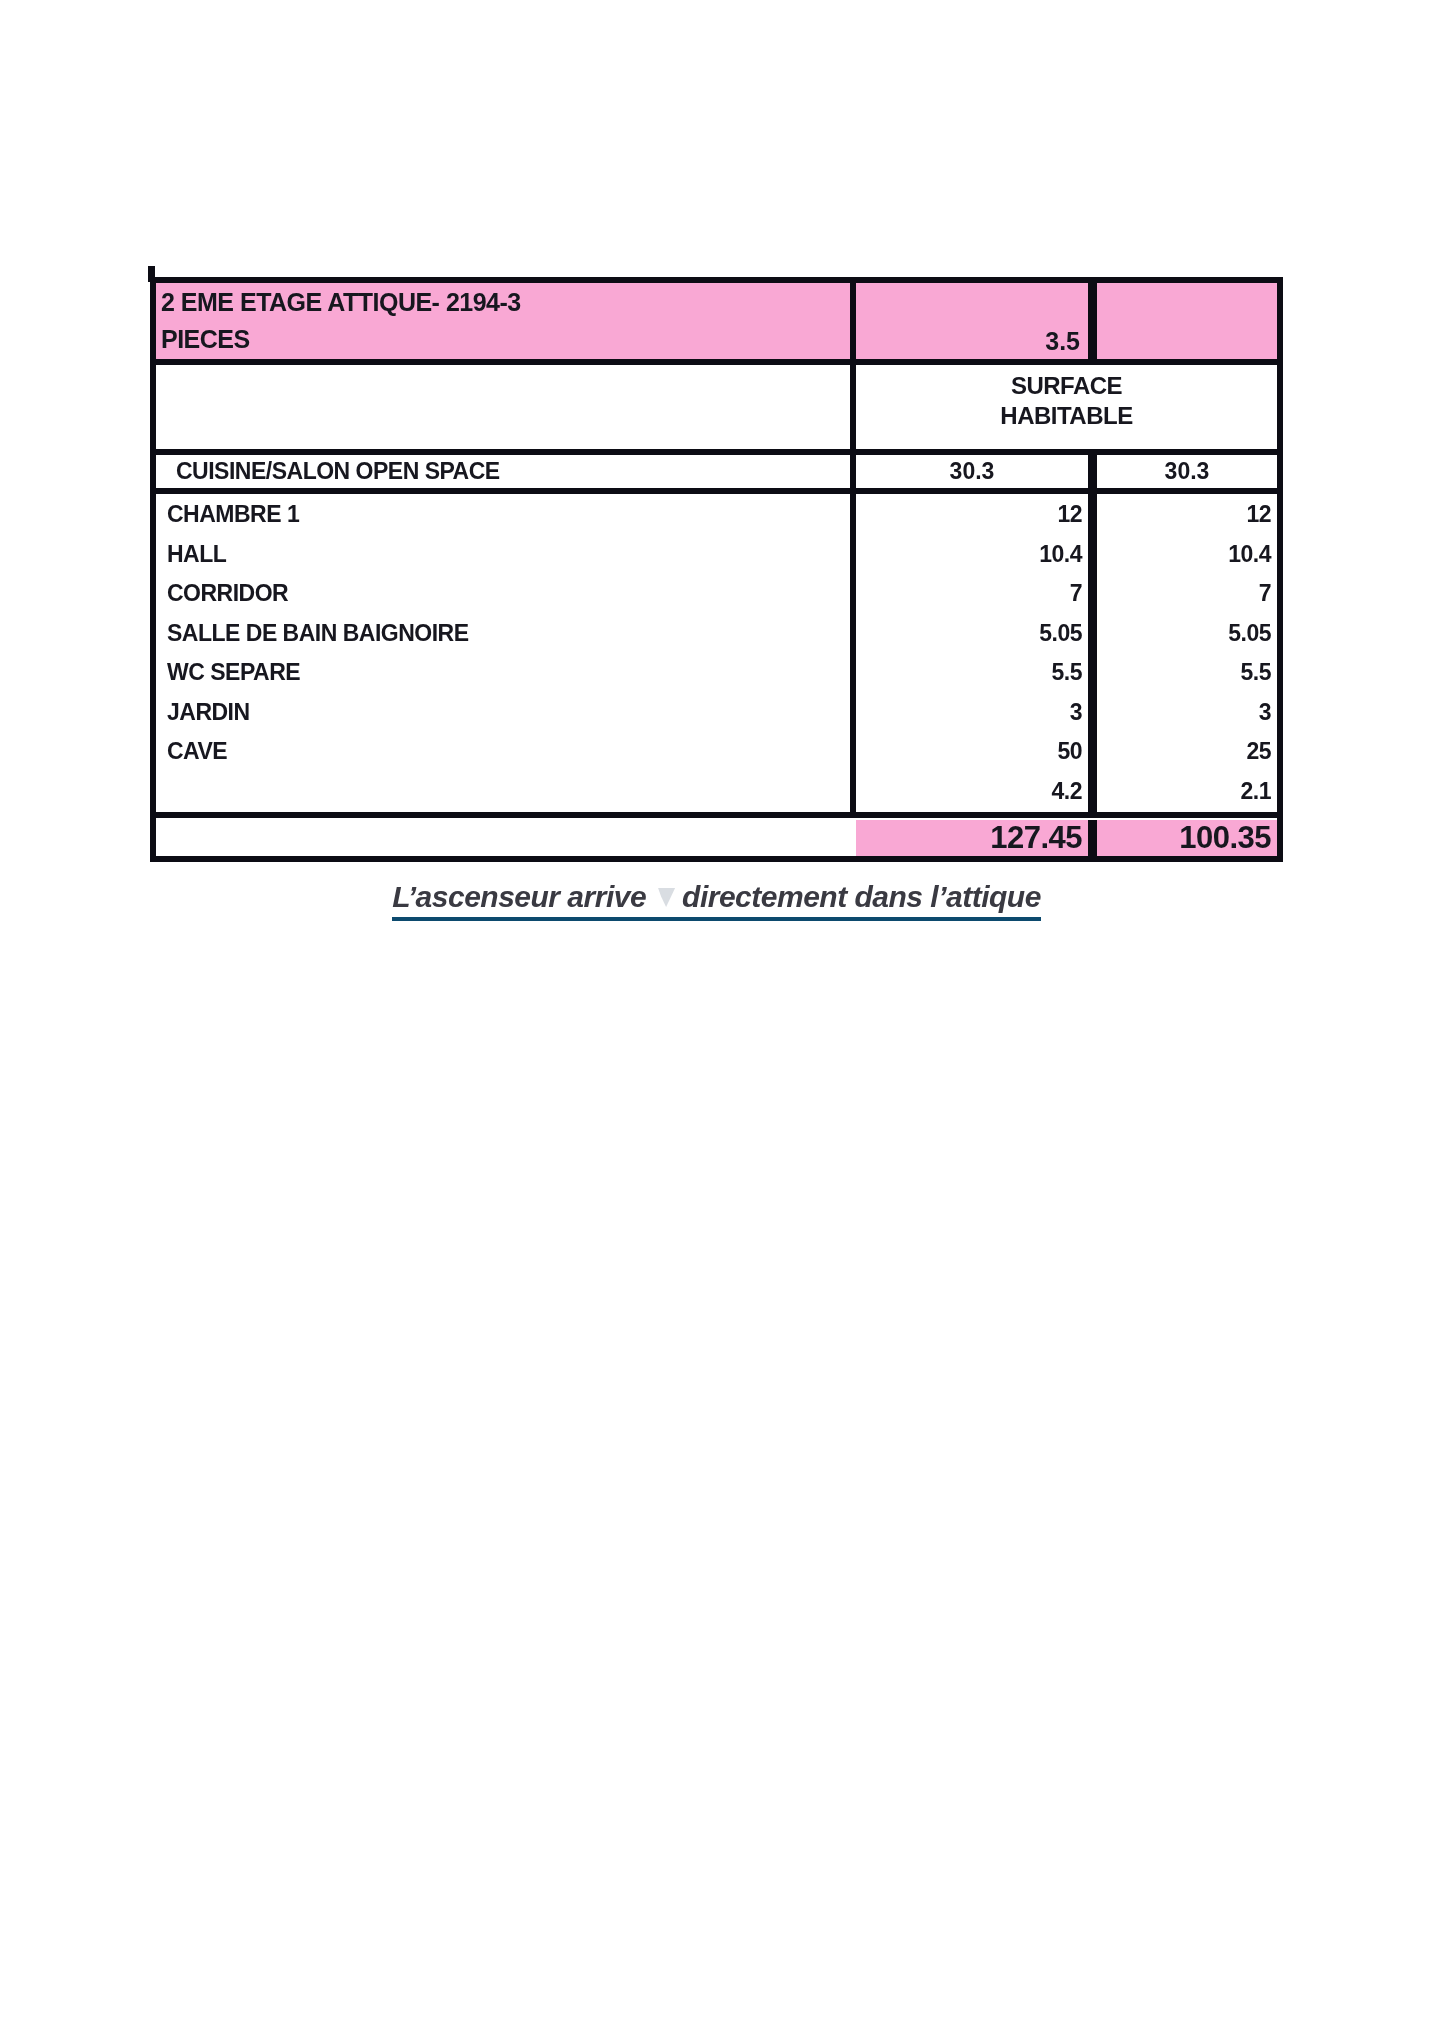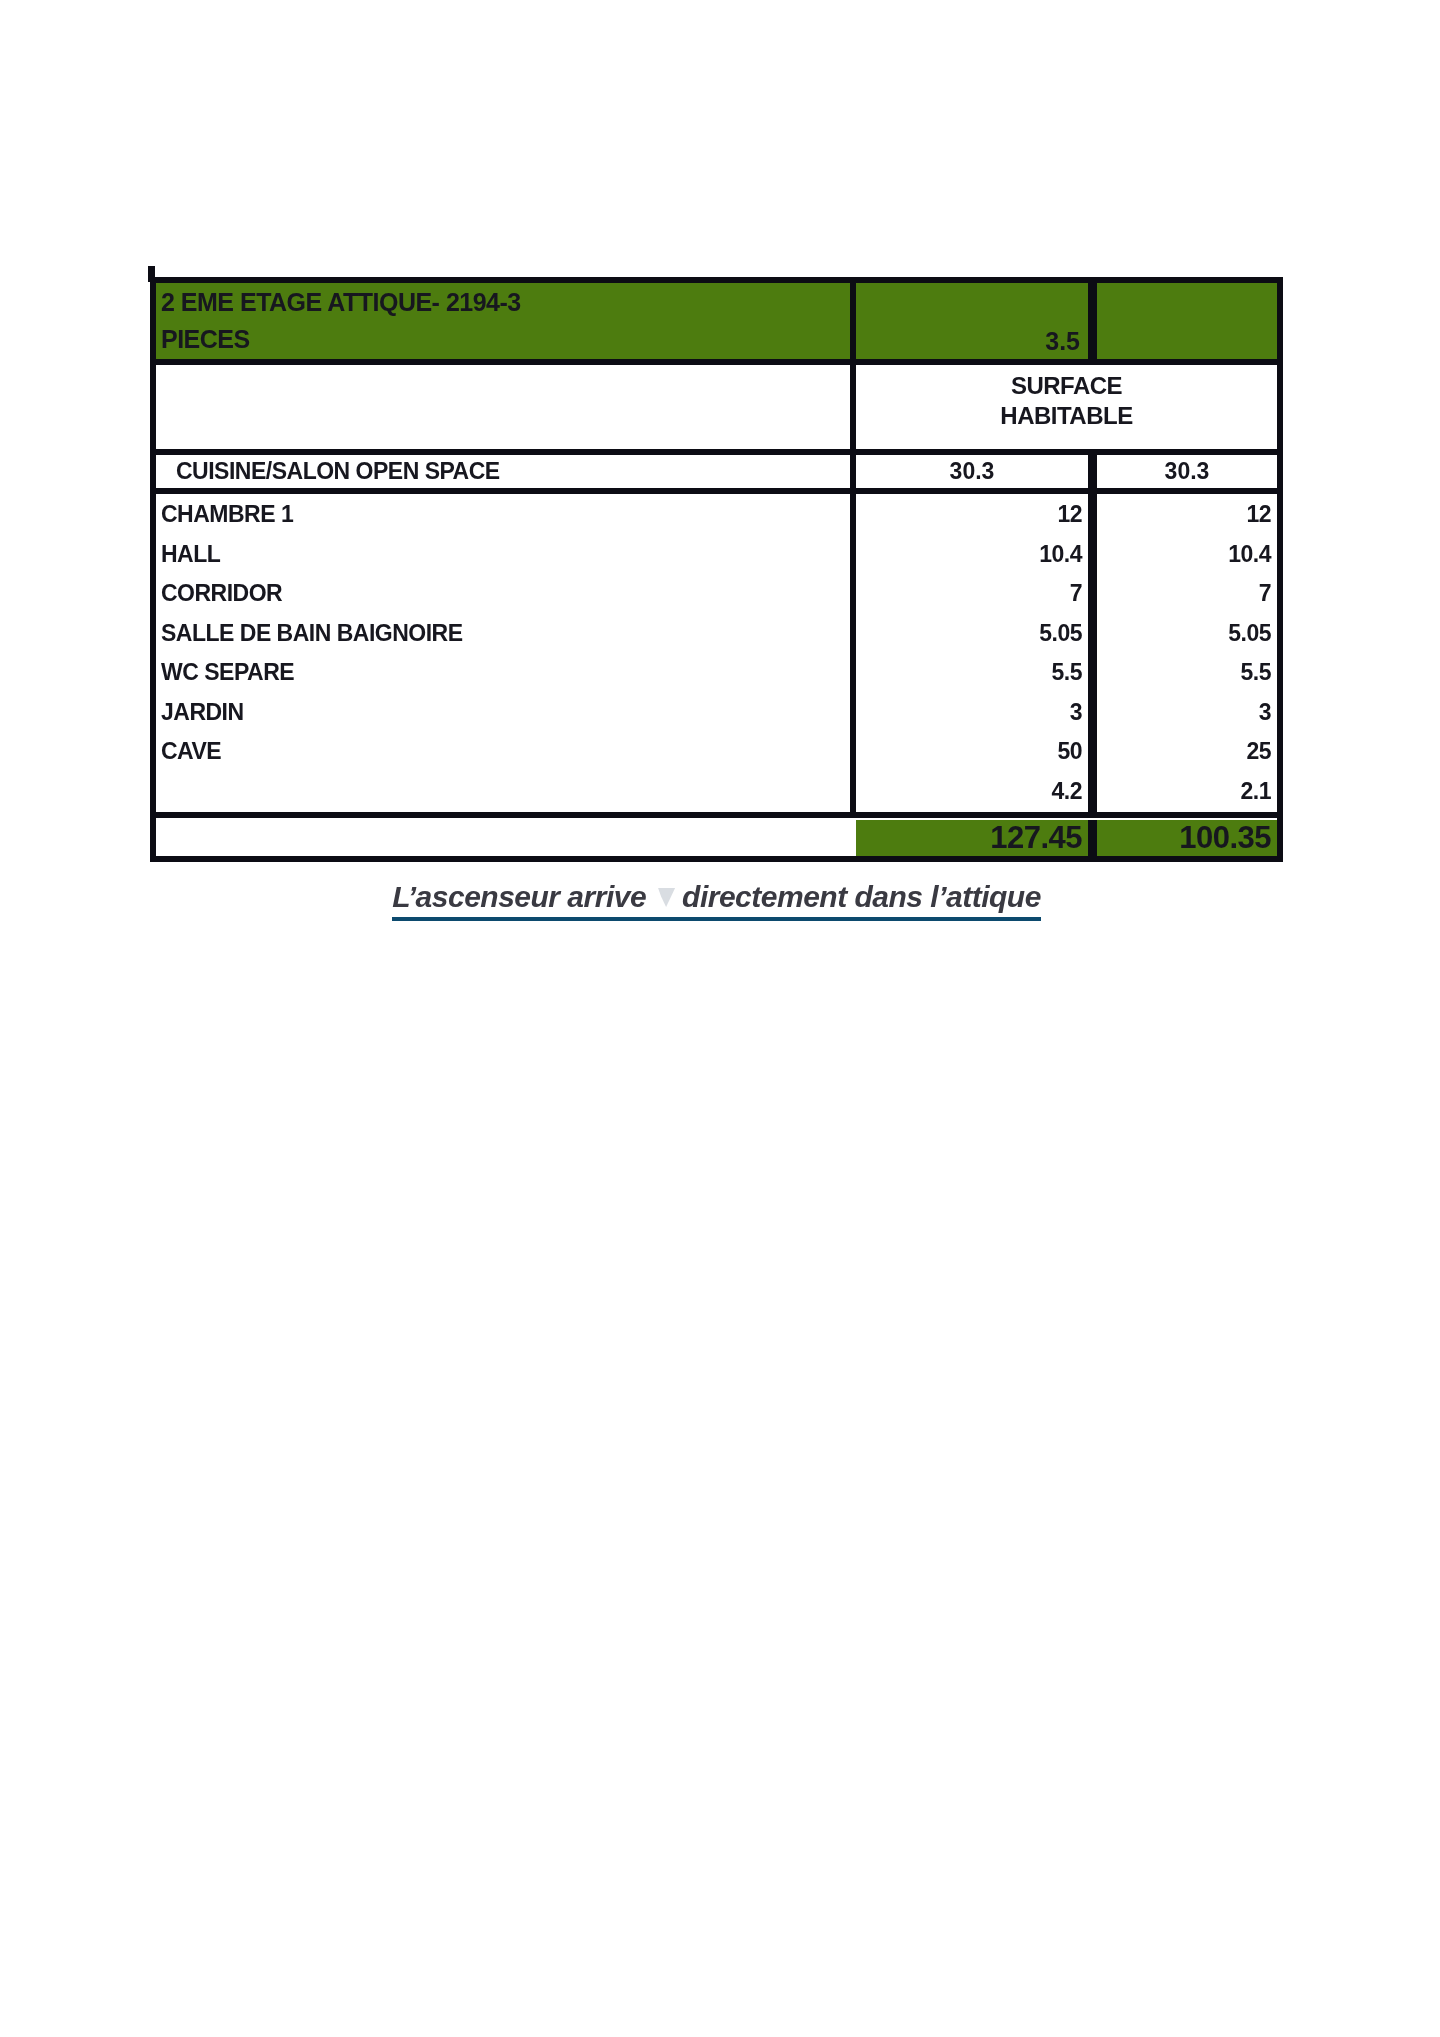--- a/index.html
+++ b/index.html
@@ -29,21 +29,21 @@
     width: 7px;
     height: 16px;
     background: #0c0c14;
   }
   .t-row { display: flex; border-bottom: 6px solid #0c0c14; }
   .t-row:last-child { border-bottom: none; }
   .c1 { width: 700px; border-right: 6px solid #0c0c14; box-sizing: border-box; }
   .c2 { width: 241px; border-right: 9px solid #0c0c14; box-sizing: border-box; }
   .c3 { flex: 1; box-sizing: border-box; }
 
-  .fill-blue { background: #4d7c0f; }
+  .fill-blue { background: #f9a8d4; }
 
   
   .row-title { height: 76px; }
   .title-cell {
     padding: 1px 0 0 5px;
     font-size: 25px;
     font-weight: bold;
     line-height: 37px;
     letter-spacing: -0.5px;
     white-space: nowrap;
@@ -93,21 +93,21 @@
   .row-block { height: 318px; }
   .block-col { padding-top: 1px; }
   .block-line {
     height: 39.5px;
     line-height: 39.5px;
     font-size: 23px;
     font-weight: bold;
     letter-spacing: -0.5px;
     white-space: nowrap;
   }
-  .labels .block-line { padding-left: 5px; }
+  .labels .block-line { padding-left: 11px; }
   .nums .block-line { text-align: right; padding-right: 6px; }
 
   
   .row-totals { height: 38px; align-items: flex-end; }
   .total-cell {
     display: flex;
     align-items: center;
     justify-content: flex-end;
     padding-right: 6px;
     font-size: 31px;

